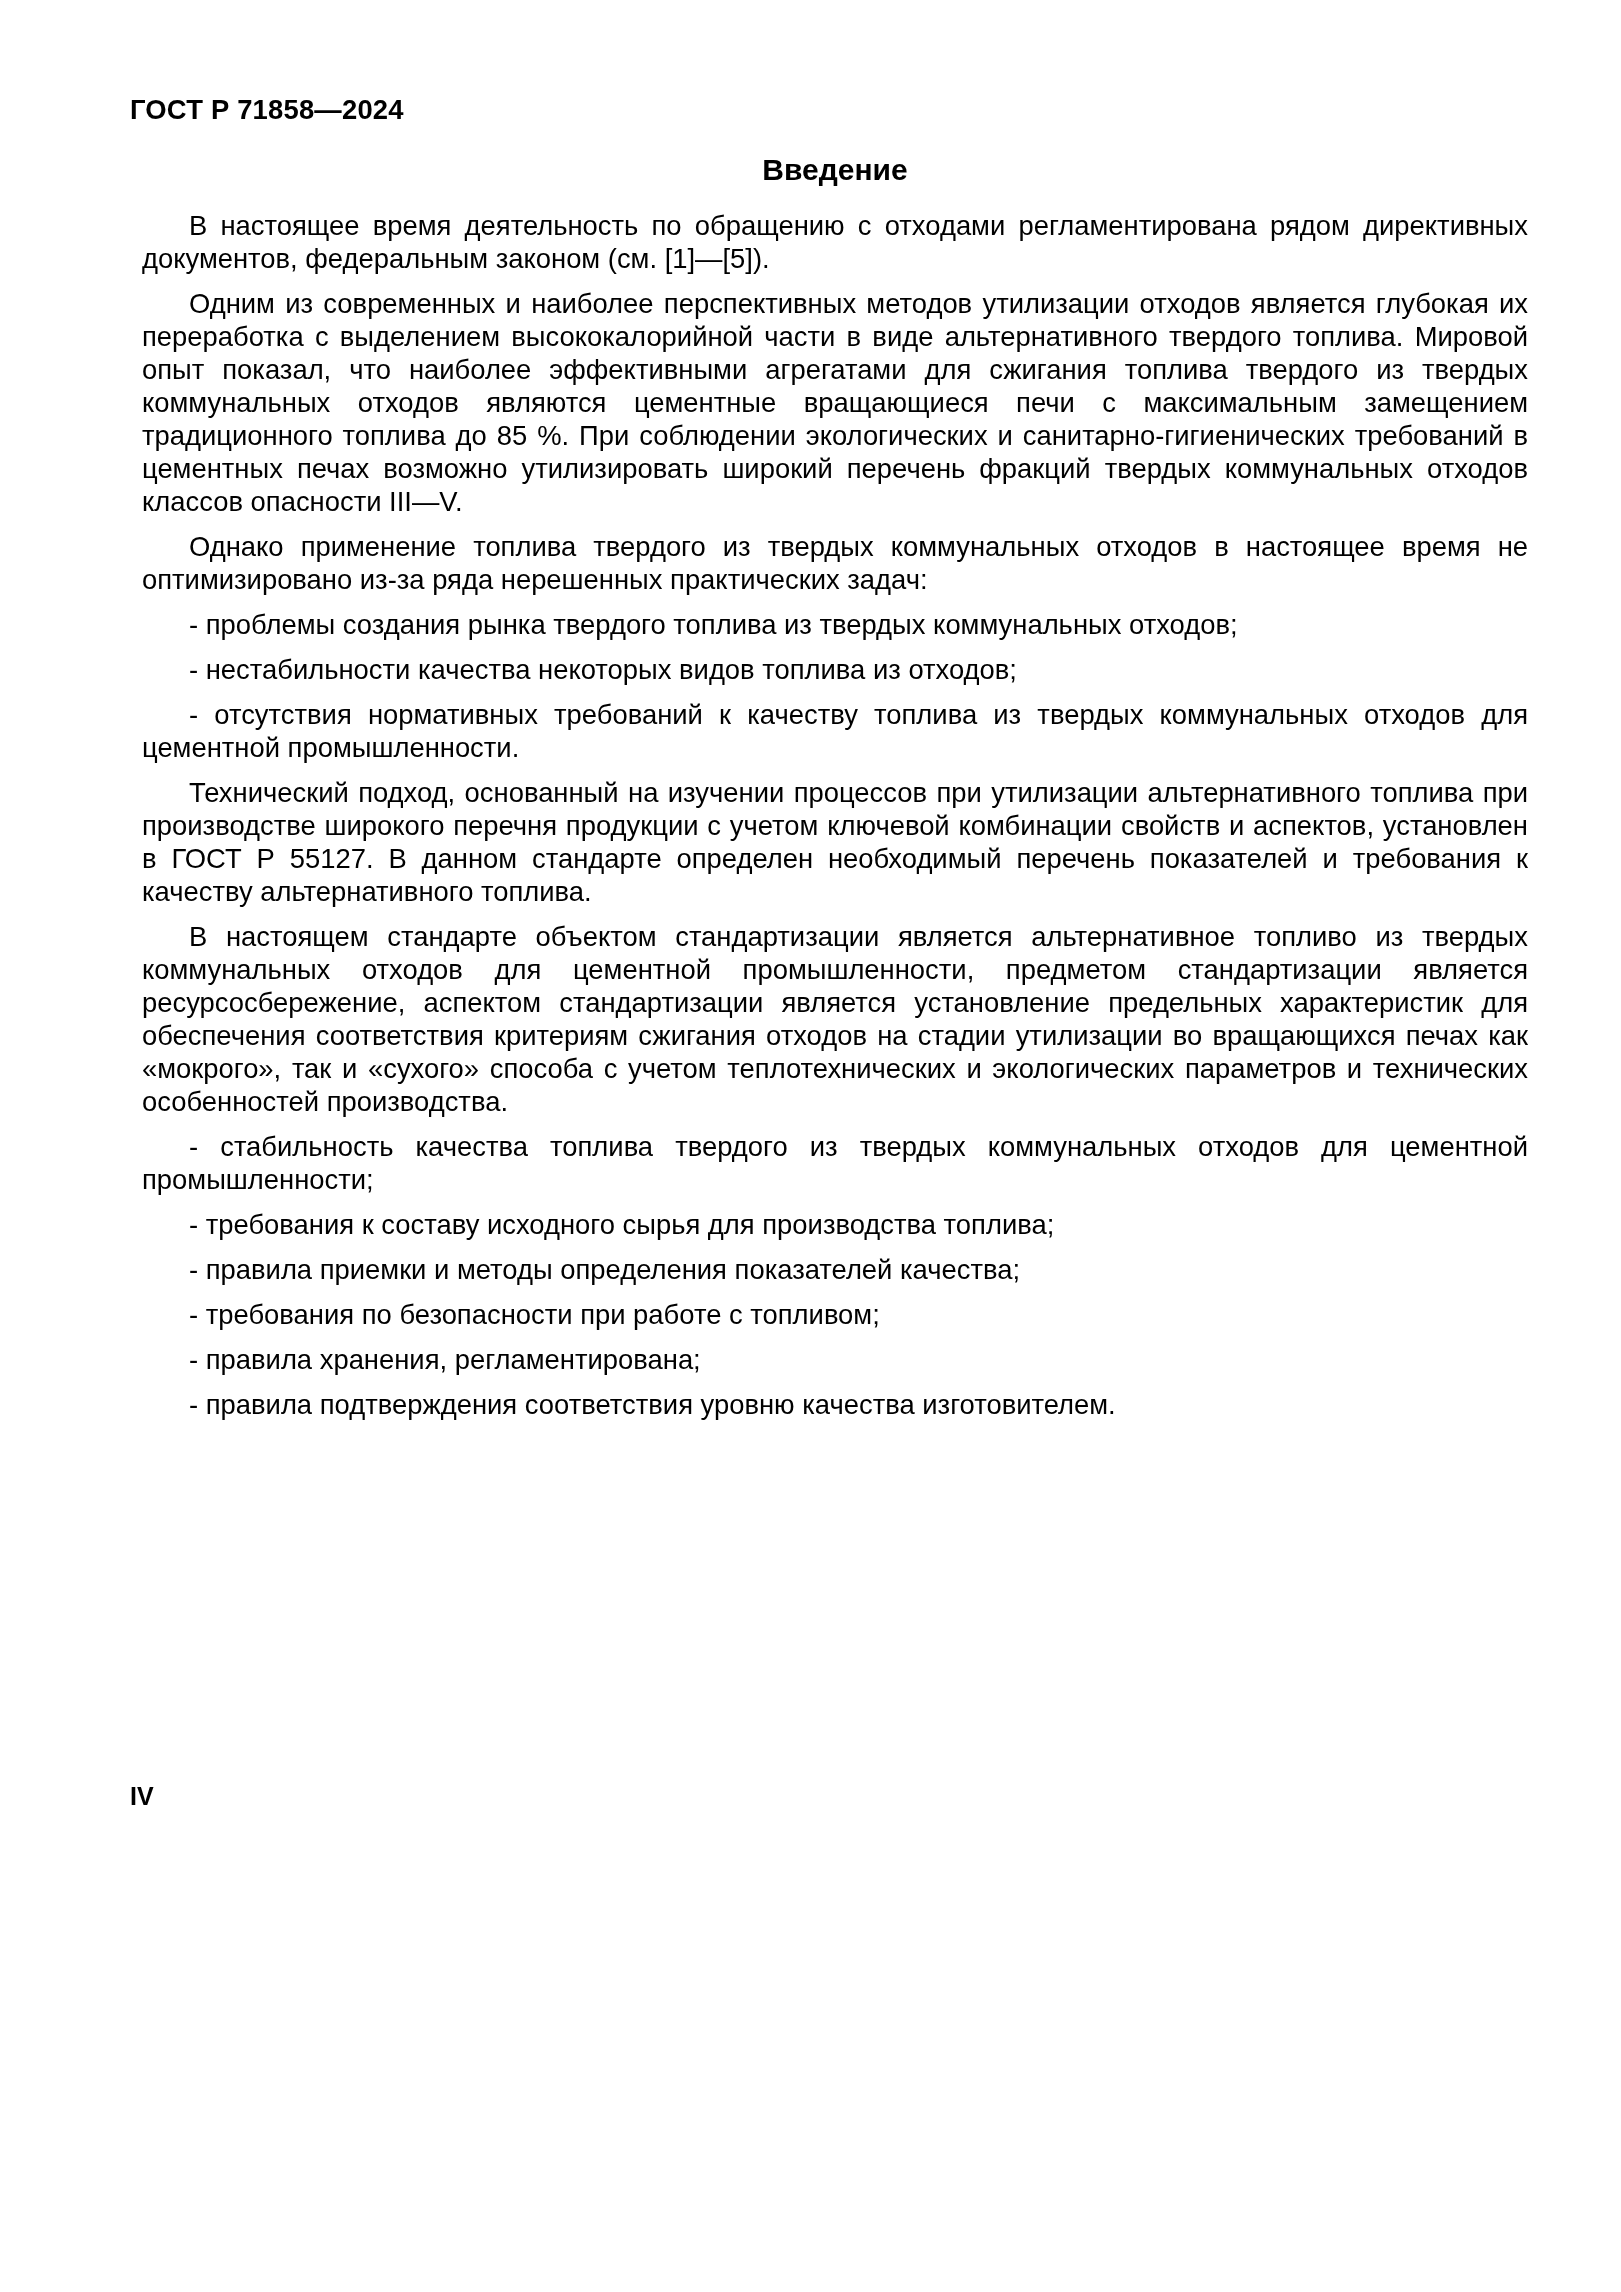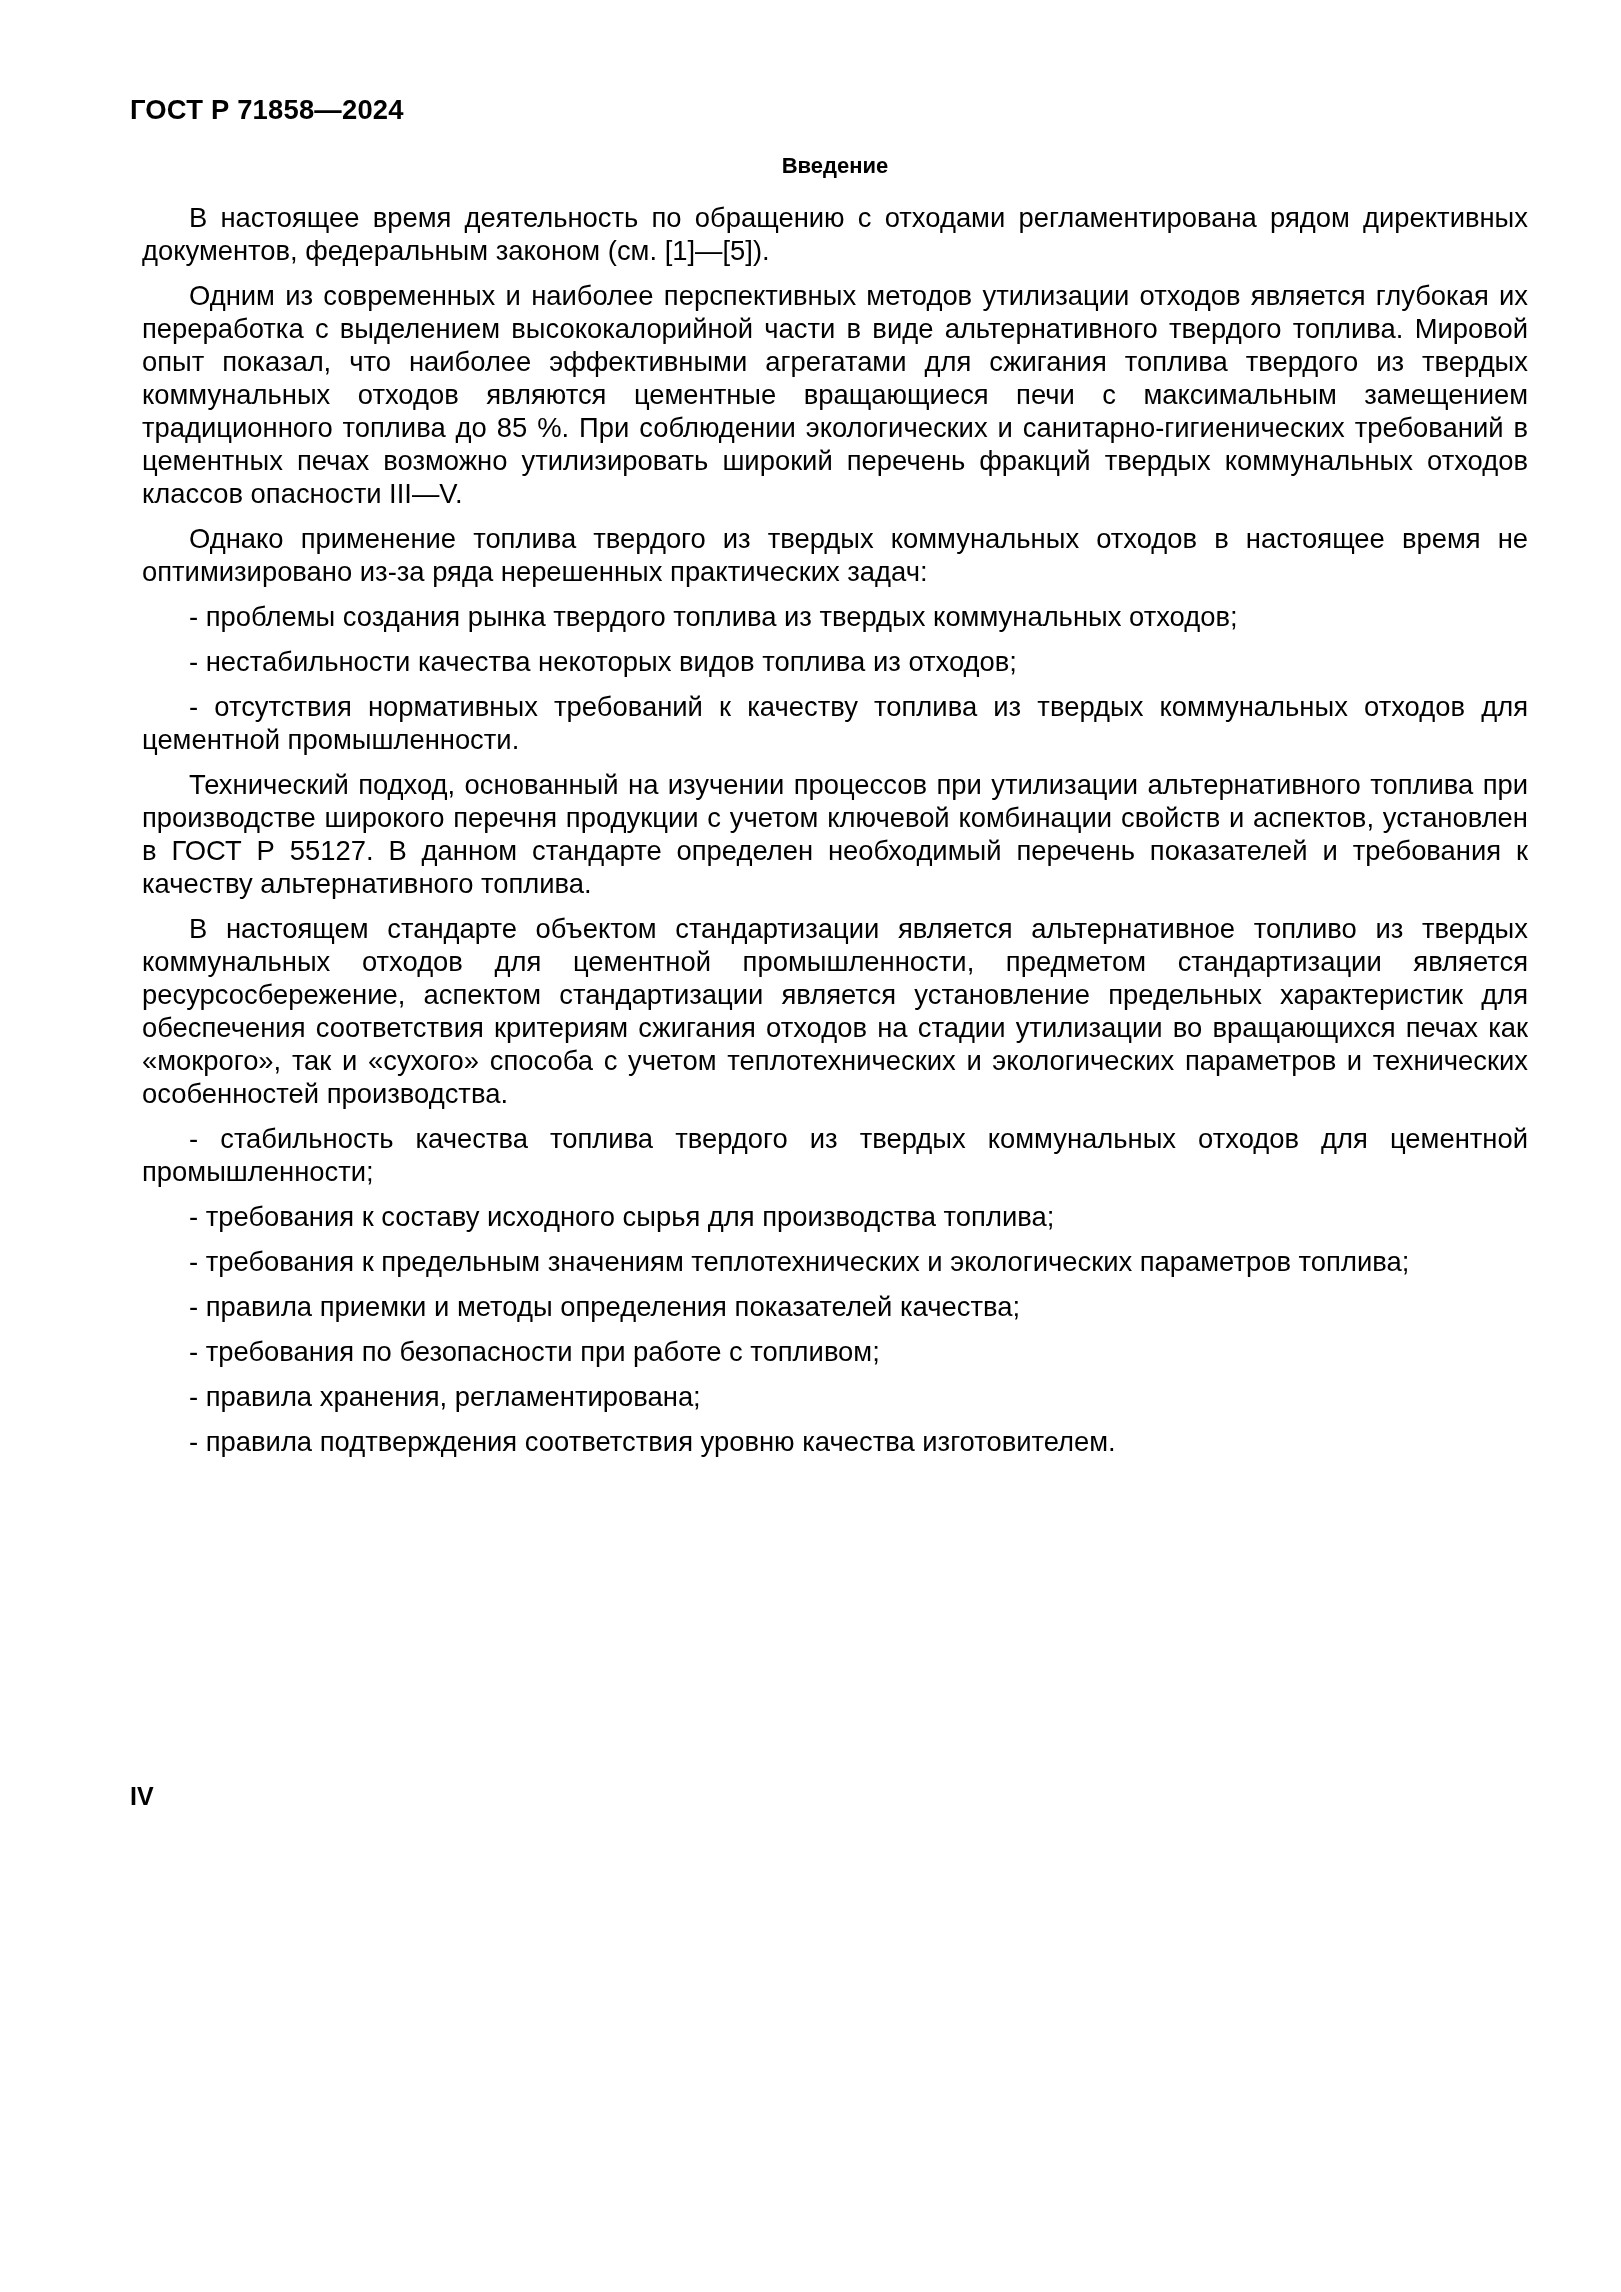--- a/index.html
+++ b/index.html
@@ -19,21 +19,21 @@
     padding: 94px 81px 0 130px;
     box-sizing: border-box;
     background: #ffffff;
   }
   .doc-code {
     font-size: 27.4px;
     font-weight: bold;
     letter-spacing: 0.2px;
   }
   .doc-title {
-    font-size: 22px;
+    font-size: 30px;
     font-weight: bold;
     text-align: center;
     margin: 27.4px 0 21.6px 0;
   }
   .para {
     font-size: 27.4px;
     line-height: 33px;
     text-align: justify;
     text-indent: 47px;
     margin: 12px;
@@ -58,21 +58,20 @@
   <p class="para">В настоящее время деятельность по обращению с отходами регламентирована рядом директивных документов, федеральным законом (см. [1]—[5]).</p>
   <p class="para">Одним из современных и наиболее перспективных методов утилизации отходов является глубокая их переработка с выделением высококалорийной части в виде альтернативного твердого топлива. Мировой опыт показал, что наиболее эффективными агрегатами для сжигания топлива твердого из твердых коммунальных отходов являются цементные вращающиеся печи с максимальным замещением традиционного топлива до 85 %. При соблюдении экологических и санитарно-гигиенических требований в цементных печах возможно утилизировать широкий перечень фракций твердых коммунальных отходов классов опасности III—V.</p>
   <p class="para">Однако применение топлива твердого из твердых коммунальных отходов в настоящее время не оптимизировано из-за ряда нерешенных практических задач:</p>
   <p class="para">- проблемы создания рынка твердого топлива из твердых коммунальных отходов;</p>
   <p class="para">- нестабильности качества некоторых видов топлива из отходов;</p>
   <p class="para">- отсутствия нормативных требований к качеству топлива из твердых коммунальных отходов для цементной промышленности.</p>
   <p class="para">Технический подход, основанный на изучении процессов при утилизации альтернативного топлива при производстве широкого перечня продукции с учетом ключевой комбинации свойств и аспектов, установлен в ГОСТ Р 55127. В данном стандарте определен необходимый перечень показателей и требования к качеству альтернативного топлива.</p>
   <p class="para">В настоящем стандарте объектом стандартизации является альтернативное топливо из твердых коммунальных отходов для цементной промышленности, предметом стандартизации является ресурсосбережение, аспектом стандартизации является установление предельных характеристик для обеспечения соответствия критериям сжигания отходов на стадии утилизации во вращающихся печах как «мокрого», так и «сухого» способа с учетом теплотехнических и экологических параметров и технических особенностей производства.</p>
   <p class="para">- стабильность качества топлива твердого из твердых коммунальных отходов для цементной промышленности;</p>
   <p class="para">- требования к составу исходного сырья для производства топлива;</p>
-  <p class="para">- требования к предельным значениям теплотехнических и экологических параметров топлива;</p>
   <p class="para">- правила приемки и методы определения показателей качества;</p>
   <p class="para">- требования по безопасности при работе с топливом;</p>
   <p class="para">- правила хранения, регламентирована;</p>
   <p class="para">- правила подтверждения соответствия уровню качества изготовителем.</p>
 
   <div class="page-number">IV</div>
 
 </div>
 
 

